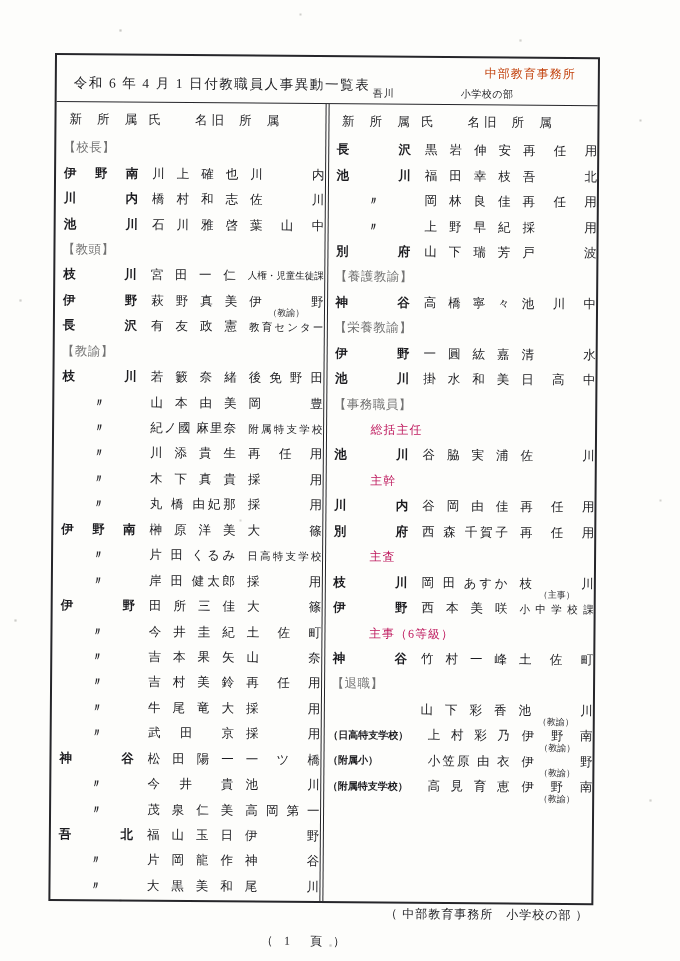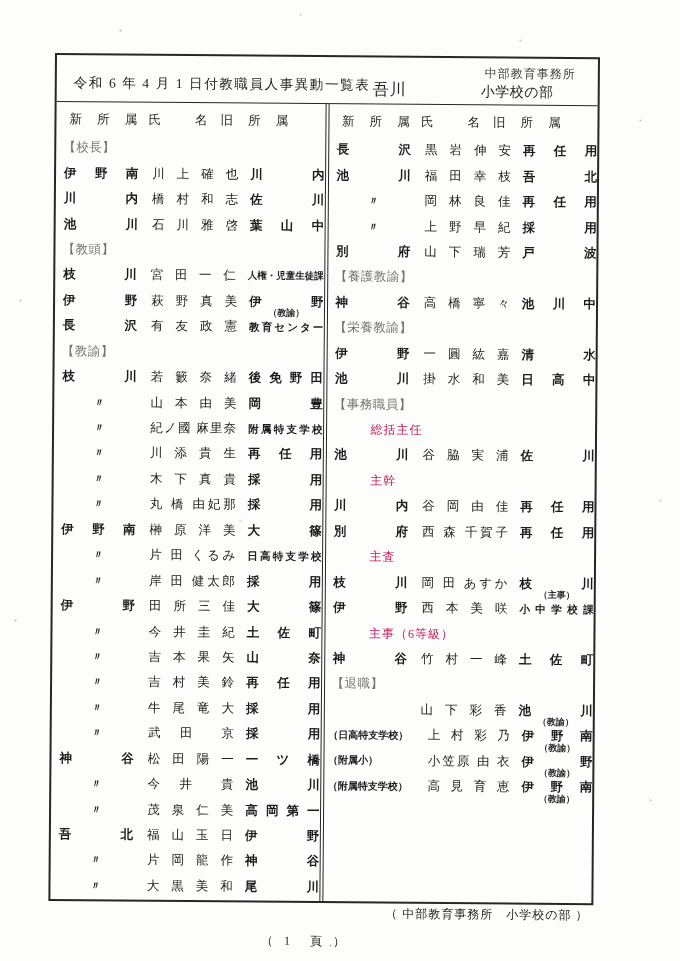--- a/index.html
+++ b/index.html
@@ -15,42 +15,42 @@
     15px 620px 0 0.6px #ccccc8, 330px 945px 0 0.6px #c6c6c2, 120px 900px 0 0.5px #d0d0cc,
     650px 800px 0 0.6px #d2d2ce, 430px 120px 0 0.5px #d6d6d2, 240px 520px 0 0.5px #d8d8d4;}
   .scan{position:absolute;inset:0;transform:rotate(0.45deg);transform-origin:60px 55px;}
 
   .sheet{
     position:absolute;left:55px;top:53px;width:545px;height:848px;
     box-sizing:border-box;border:2px solid #26262a;background:transparent;
   }
   .hdr{position:relative;height:47px;border-bottom:1.5px solid #26262a;box-sizing:border-box;}
   .title{position:absolute;left:17px;top:19px;font-size:13.5px;letter-spacing:1.6px;white-space:nowrap;color:#1e1e22;}
-  .office{position:absolute;right:22px;top:7px;font-size:12px;letter-spacing:1px;color:#404040;}
-  .district{position:absolute;left:316px;bottom:3px;font-size:16px;letter-spacing:1px;color:#1e1e22;}
-  .section-name{position:absolute;left:424px;bottom:3px;font-size:14px;letter-spacing:0.5px;color:#1e1e22;}
+  .office{position:absolute;right:22px;top:7px;font-size:12px;letter-spacing:1px;color:#c2410c;}
+  .district{position:absolute;left:316px;bottom:3px;font-size:10px;letter-spacing:1px;color:#1e1e22;}
+  .section-name{position:absolute;left:404px;bottom:3px;font-size:10px;letter-spacing:0.5px;color:#1e1e22;}
 
   .columns{display:flex;align-items:stretch;height:calc(100% - 47px);}
   .col{flex:1 1 0;min-width:0;position:relative;}
   .vdiv{width:4px;border-left:1.5px solid #26262a;border-right:1.5px solid #26262a;box-sizing:border-box;}
 
   .col-headers{position:relative;height:33px;}
   .col-headers span{position:absolute;top:9px;font-size:12.5px;white-space:nowrap;color:#1e1e22;}
   .hc-new{left:13px;letter-spacing:6px;text-align:center;}
   .hc-name{left:92px;letter-spacing:3px;text-align:center;}
-  .hc-old{left:164px;letter-spacing:6px;}
+  .hc-old{left:155px;letter-spacing:6px;}
 
   .rows{position:relative;}
   .row{height:25.45px;display:flex;align-items:center;box-sizing:border-box;}
   .sec-label{margin-left:7px;font-size:12.5px;letter-spacing:0.5px;white-space:nowrap;color:#737373;}
   .sub-label{margin-left:44px;font-size:12px;letter-spacing:1px;white-space:nowrap;color:#be185d;}
 
   .c-new{width:76px;margin-left:8px;font-size:12.5px;white-space:nowrap;color:#1b1b1f;font-weight:bold;}
   .c-name{width:88px;margin-left:14px;font-size:12.5px;white-space:nowrap;color:#1b1b1f;}
-  .c-old{width:76px;margin-left:12px;position:relative;font-size:12.5px;color:#1b1b1f;font-weight:bold;}
+  .c-old{width:76px;margin-left:12px;position:relative;font-size:12.5px;color:#1b1b1f;}
   .old-main{white-space:nowrap;}
   .old-main.small{font-size:10.5px;}
   .old-main.tiny{font-size:9.5px;}
   .jfy{text-align:justify;text-align-last:justify;}
   .c-new.ditto{text-align:center;text-align-last:center;font-size:11px;color:#2a2a2e;}
   .c-new.paren{font-size:10px;letter-spacing:0;text-align:center;text-align-last:left;margin-left:4px;width:92px;}
   .old-note{position:absolute;left:50%;transform:translateX(-50%);top:13.5px;font-size:9px;white-space:nowrap;color:#2a2a2e;}
 
   .footer{position:absolute;left:0;top:903px;width:680px;height:18px;font-size:12px;color:#1e1e22;}
   .footer .pageno{position:absolute;left:268px;letter-spacing:4px;white-space:nowrap;margin-top:28px;}

